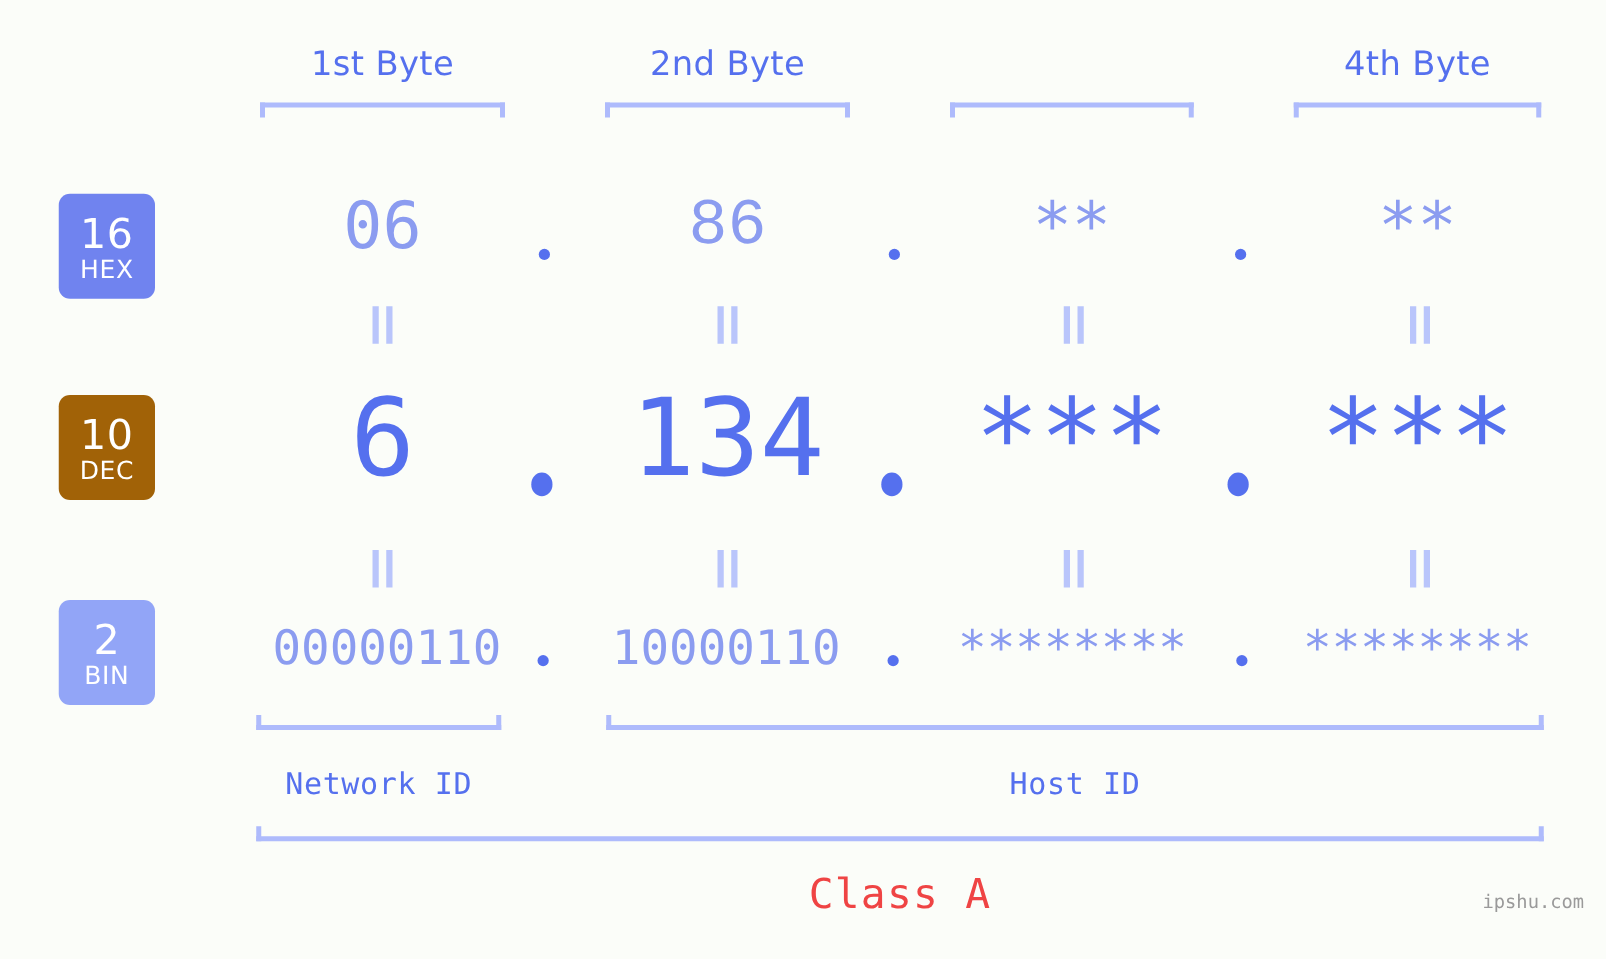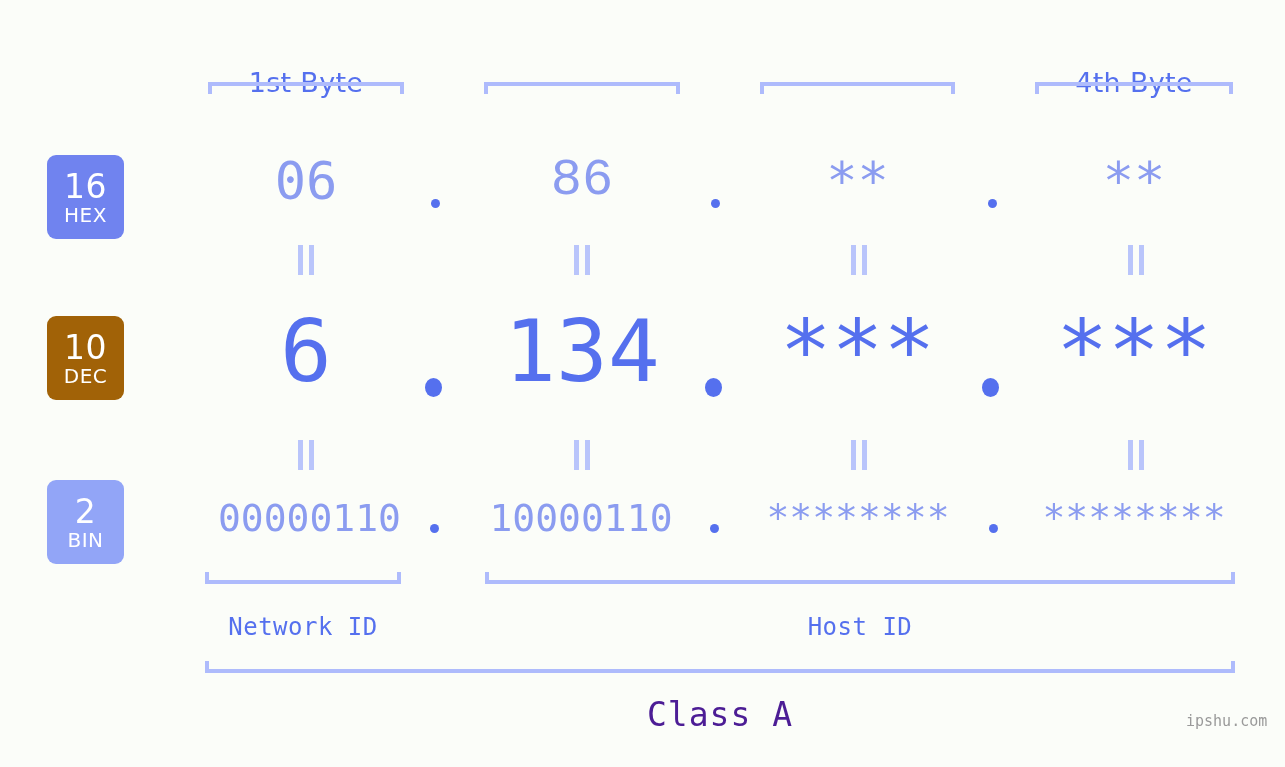--- a/index.html
+++ b/index.html
@@ -23,21 +23,20 @@
   .abs { position: absolute; }
 
   
   .byte-head {
     font-family: "DejaVu Sans", sans-serif;
     font-size: 27px;
     color: #5570ee;
     text-align: center;
     white-space: nowrap;
     letter-spacing: 0.3px;
-    margin-top: 31px;
   }
 
   
   .bracket-down {
     border-top: 4px solid #aebbfc;
     border-left: 4px solid #aebbfc;
     border-right: 4px solid #aebbfc;
     height: 12px;
     box-sizing: border-box;
   }
@@ -118,38 +117,39 @@
     font-family: "DejaVu Sans Mono", monospace;
     font-size: 24px;
     color: #5570ee;
     text-align: center;
     white-space: nowrap;
     letter-spacing: 0.5px;
   }
   .class-label {
     font-family: "DejaVu Sans Mono", monospace;
     font-size: 33px;
-    color: #4c1d95;
+    color: #ef4444;
     text-align: center;
     white-space: nowrap;
     letter-spacing: 1px;
   }
   .watermark {
     font-family: "DejaVu Sans Mono", monospace;
     font-size: 15px;
     color: #9a9a9a;
     white-space: nowrap;
   }
 </style>
 </head>
 <body>
 
 <div class="stage">
 
   <div class="abs byte-head" style="left:208px; top:36px; width:196px;">1st Byte</div>
+  <div class="abs byte-head" style="left:484px; top:36px; width:196px;">2nd Byte</div>
   <div class="abs byte-head" style="left:1035px; top:36px; width:198px;">4th Byte</div>
 
   <div class="abs bracket-down" style="left:208px; top:82px; width:196px;"></div>
   <div class="abs bracket-down" style="left:484px; top:82px; width:196px;"></div>
   <div class="abs bracket-down" style="left:760px; top:82px; width:195px;"></div>
   <div class="abs bracket-down" style="left:1035px; top:82px; width:198px;"></div>
 
   <div class="abs badge badge-hex" style="left:47px; top:155px;">
     <span class="num">16</span>
     <span class="lbl">HEX</span>

